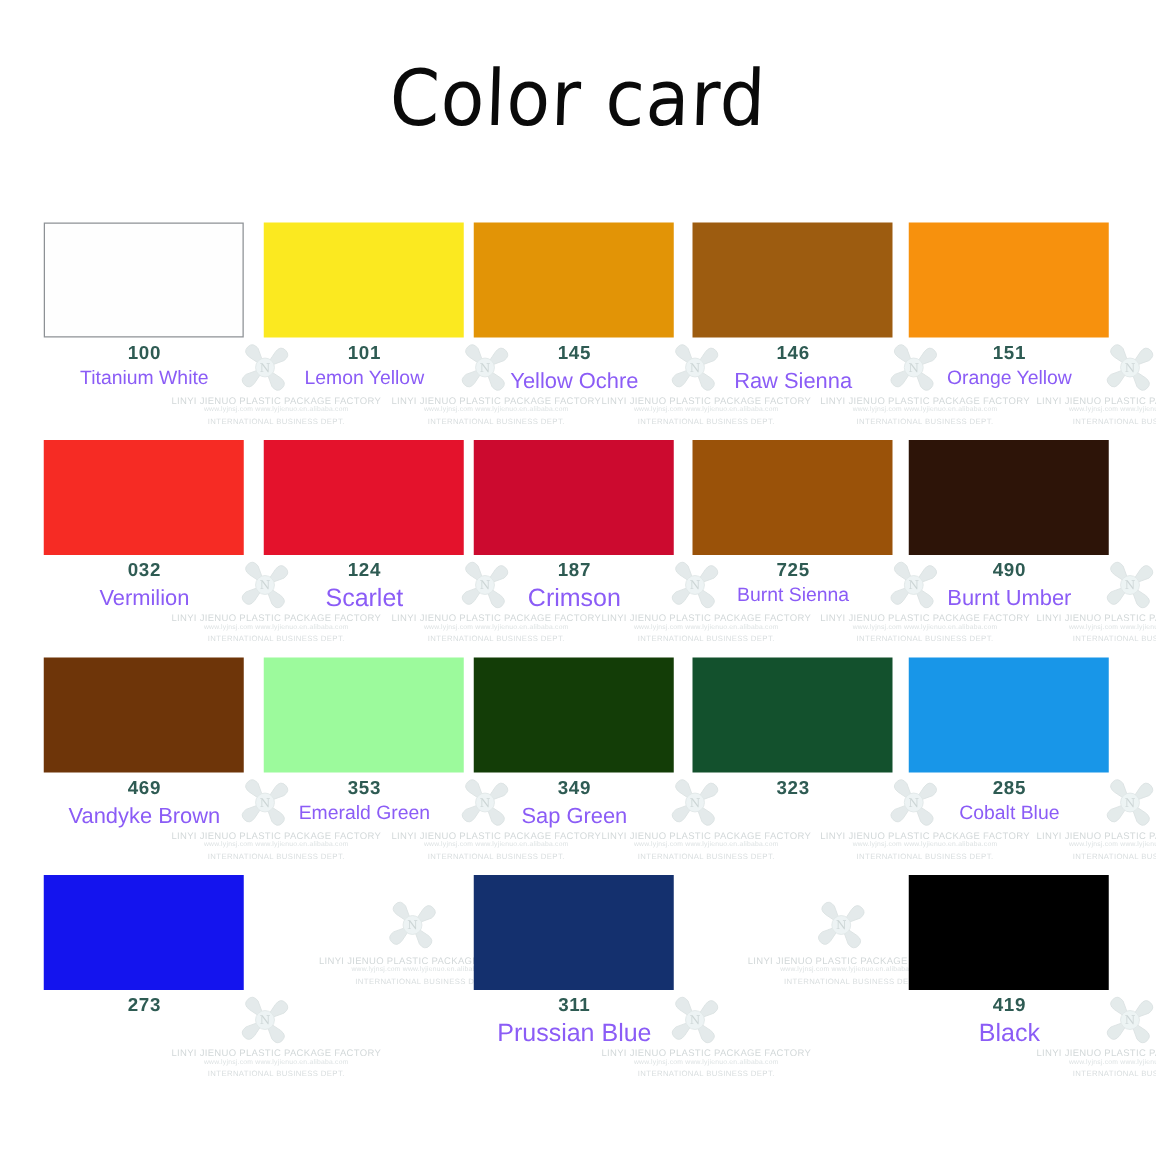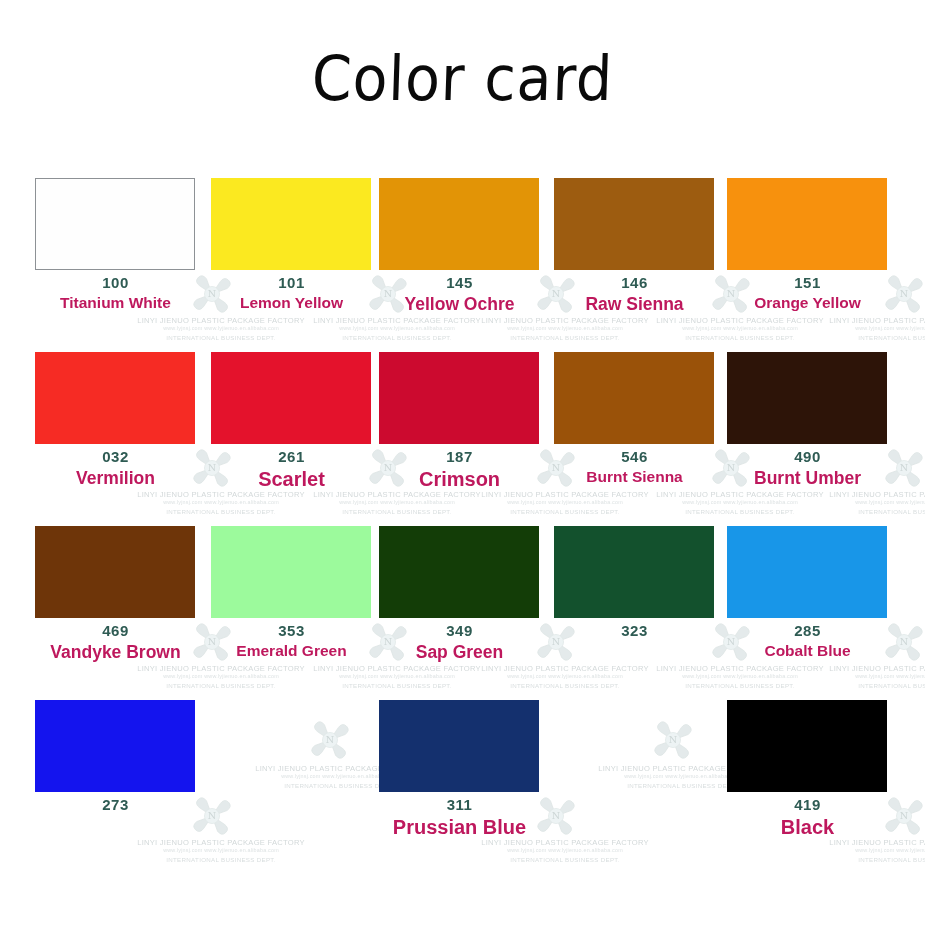--- a/index.html
+++ b/index.html
@@ -65,22 +65,22 @@
     font-size:15px;
     font-weight:700;
     color:#2e5b53;
     letter-spacing:0.5px;
   }
   .cname{
     position:absolute;
     left:0;top:126px;width:175px;
     text-align:center;
     font-size:15.5px;
-    font-weight:700;
-    color:#be185d;
+    font-weight:400;
+    color:#8b5cf6;
     white-space:nowrap;
   }
   .cname.big{font-size:20px;}
   .cname.mid{font-size:17.5px;}
 
   
   .wm{
     position:absolute;
     width:230px;
     left:78px;
@@ -249,21 +249,21 @@
       <circle cx="32" cy="32" r="11" fill="#d7e6e7" stroke="#b9c8c9" stroke-width="1"></circle>
       <text x="32" y="37" text-anchor="middle" font-family="DejaVu Serif, serif" font-size="14" fill="#8fa3a4">N</text>
     </svg>
     <div class="wm-l1">LINYI JIENUO PLASTIC PACKAGE FACTORY</div>
     <div class="wm-l2">www.lyjnsj.com   www.lyjienuo.en.alibaba.com</div>
     <div class="wm-l3">INTERNATIONAL BUSINESS DEPT.</div>
   </div>
 </div>
         <div class="cell c1">
           <div class="swatch" style="background: rgb(228, 18, 44);"></div>
-          <div class="code">261</div>
+          <div class="code">124</div>
           <div class="cname big">Scarlet</div>
   <div class="wm">
     <svg class="wm-logo" viewBox="0 0 64 64" xmlns="http://www.w3.org/2000/svg">
       <g fill="#c3d2d3" stroke="#aebdbe" stroke-width="1">
         <path d="M32 32 L14 20 Q6 14 12 8 Q18 2 24 10 Z"></path>
         <path d="M32 32 L44 14 Q50 6 56 12 Q62 18 54 24 Z"></path>
         <path d="M32 32 L50 44 Q58 50 52 56 Q46 62 40 54 Z"></path>
         <path d="M32 32 L20 50 Q14 58 8 52 Q2 46 10 40 Z"></path>
       </g>
       <circle cx="32" cy="32" r="11" fill="#d7e6e7" stroke="#b9c8c9" stroke-width="1"></circle>
@@ -289,21 +289,21 @@
       <circle cx="32" cy="32" r="11" fill="#d7e6e7" stroke="#b9c8c9" stroke-width="1"></circle>
       <text x="32" y="37" text-anchor="middle" font-family="DejaVu Serif, serif" font-size="14" fill="#8fa3a4">N</text>
     </svg>
     <div class="wm-l1">LINYI JIENUO PLASTIC PACKAGE FACTORY</div>
     <div class="wm-l2">www.lyjnsj.com   www.lyjienuo.en.alibaba.com</div>
     <div class="wm-l3">INTERNATIONAL BUSINESS DEPT.</div>
   </div>
 </div>
         <div class="cell c3">
           <div class="swatch" style="background: rgb(154, 82, 9);"></div>
-          <div class="code">546</div>
+          <div class="code">725</div>
           <div class="cname">Burnt Sienna</div>
   <div class="wm">
     <svg class="wm-logo" viewBox="0 0 64 64" xmlns="http://www.w3.org/2000/svg">
       <g fill="#c3d2d3" stroke="#aebdbe" stroke-width="1">
         <path d="M32 32 L14 20 Q6 14 12 8 Q18 2 24 10 Z"></path>
         <path d="M32 32 L44 14 Q50 6 56 12 Q62 18 54 24 Z"></path>
         <path d="M32 32 L50 44 Q58 50 52 56 Q46 62 40 54 Z"></path>
         <path d="M32 32 L20 50 Q14 58 8 52 Q2 46 10 40 Z"></path>
       </g>
       <circle cx="32" cy="32" r="11" fill="#d7e6e7" stroke="#b9c8c9" stroke-width="1"></circle>

